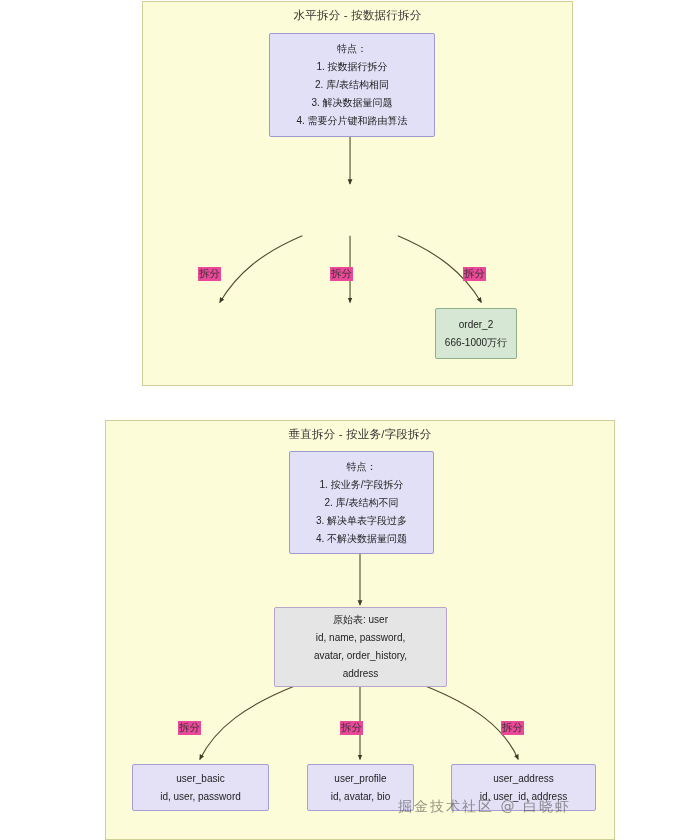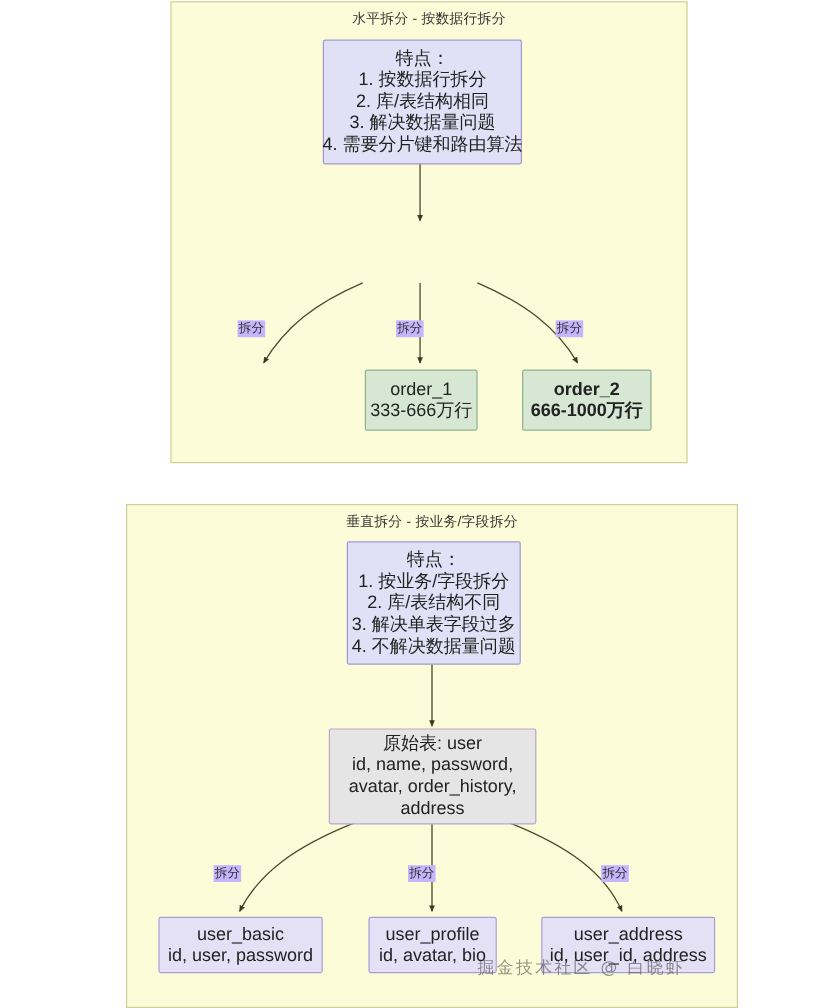--- a/index.html
+++ b/index.html
@@ -34,21 +34,21 @@
   }
 
   .node {
     position: absolute;
     box-sizing: border-box;
     display: flex;
     flex-direction: column;
     align-items: center;
     justify-content: center;
     text-align: center;
-    font-size: 15px;
+    font-size: 10px;
     color: #222222;
     line-height: 18px;
     border-radius: 2px;
   }
   .node .ln { display: block; white-space: nowrap; }
 
   .node-feature { background: #e2e0f7; border: 1px solid #9e9ad0; }
   .node-source-blue { background: #dae8fb; border: 1px solid #8fb0d8; }
   .node-source-peach { background: #e5e5e5; border: 1px solid #b9a5c9; }
   .node-shard-green { background: #d6e8d4; border: 1px solid #8fb08c; }
@@ -60,21 +60,21 @@
     width: 100%; height: 100%;
     overflow: visible;
     pointer-events: none;
   }
   .edge-path { fill: none; stroke: #4c4a2f; stroke-width: 1.1px; }
 
   .edge-label {
     position: absolute;
     font-size: 10.5px;
     color: #333333;
-    background: #c4b5fd;
+    background: #ec4899;
     padding: 0 1px;
     white-space: nowrap;
   }
 
   .watermark {
     position: absolute;
     left: 398px;
     top: 798px;
     font-size: 14px;
     color: rgba(60,60,60,0.55);
@@ -111,25 +111,21 @@
     <span class="ln">2. 库/表结构相同</span>
     <span class="ln">3. 解决数据量问题</span>
     <span class="ln">4. 需要分片键和路由算法</span>
   </div>
 
 
   <div class="edge-label" style="left:55px; top:265px;">拆分</div>
   <div class="edge-label" style="left:187px; top:265px;">拆分</div>
   <div class="edge-label" style="left:320px; top:265px;">拆分</div>
 
-  <div class="node node-shard-green" style="left:161px; top:306px; width:94px; height:51px;">
-    <span class="ln">order_1</span>
-    <span class="ln">333-666万行</span>
-  </div>
-  <div class="node node-shard-green" style="left:292px; top:306px; width:108px; height:51px;font-weight:bold;">
+  <div class="node node-shard-green" style="left:292px; top:306px; width:82px; height:51px;">
     <span class="ln">order_2</span>
     <span class="ln">666-1000万行</span>
   </div>
 </div>
 
 <div class="panel" id="panel-vertical">
   <div class="panel-title">垂直拆分 - 按业务/字段拆分</div>
 
   <svg class="edges" viewBox="0 0 510 420">
     <defs>

